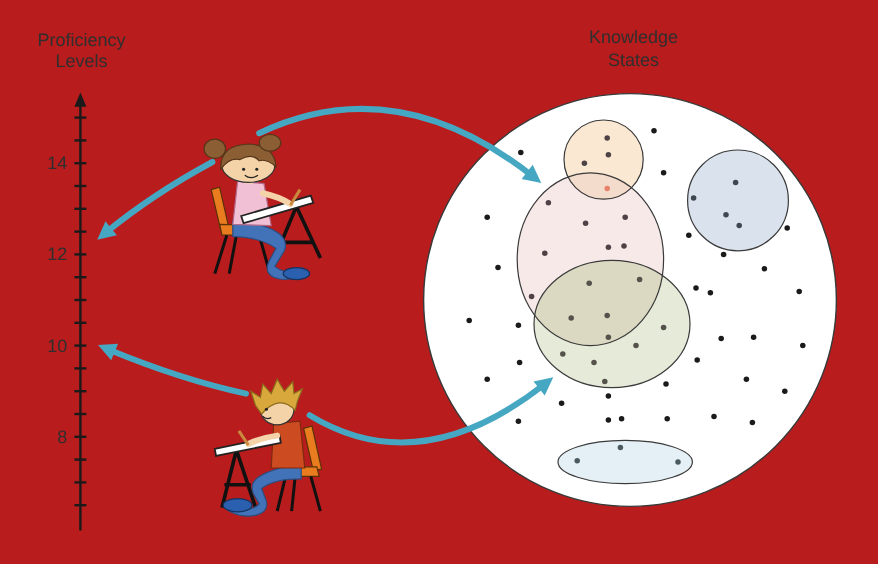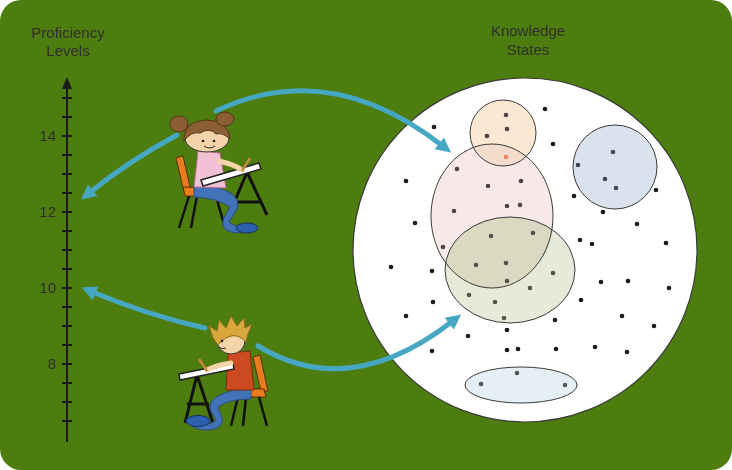--- a/index.html
+++ b/index.html
@@ -1,17 +1,17 @@
 <!DOCTYPE html>
 <html><head>
 <meta charset="utf-8">
 <style>
   html,body{margin:0;padding:0;background:#fff;}
-  .stage{position:relative;width:732px;height:470px;background:#4d7c0f;overflow:hidden;
-         font-family:"Liberation Sans",sans-serif;border-radius:21px;}
+  .stage{position:relative;width:732px;height:470px;background:#b91c1c;overflow:hidden;
+         font-family:"Liberation Sans",sans-serif;}
   svg text{font-family:"Liberation Sans",sans-serif;}
   .title-text{font-size:15px;fill:#2f2f2f;}
 </style>
 </head>
 <body>
 
 <div class="stage">
 <svg id="scene" width="732" height="470" viewBox="0 0 732 470">
 
   <text class="title-text" x="68" y="38" text-anchor="middle">Proficiency</text>

